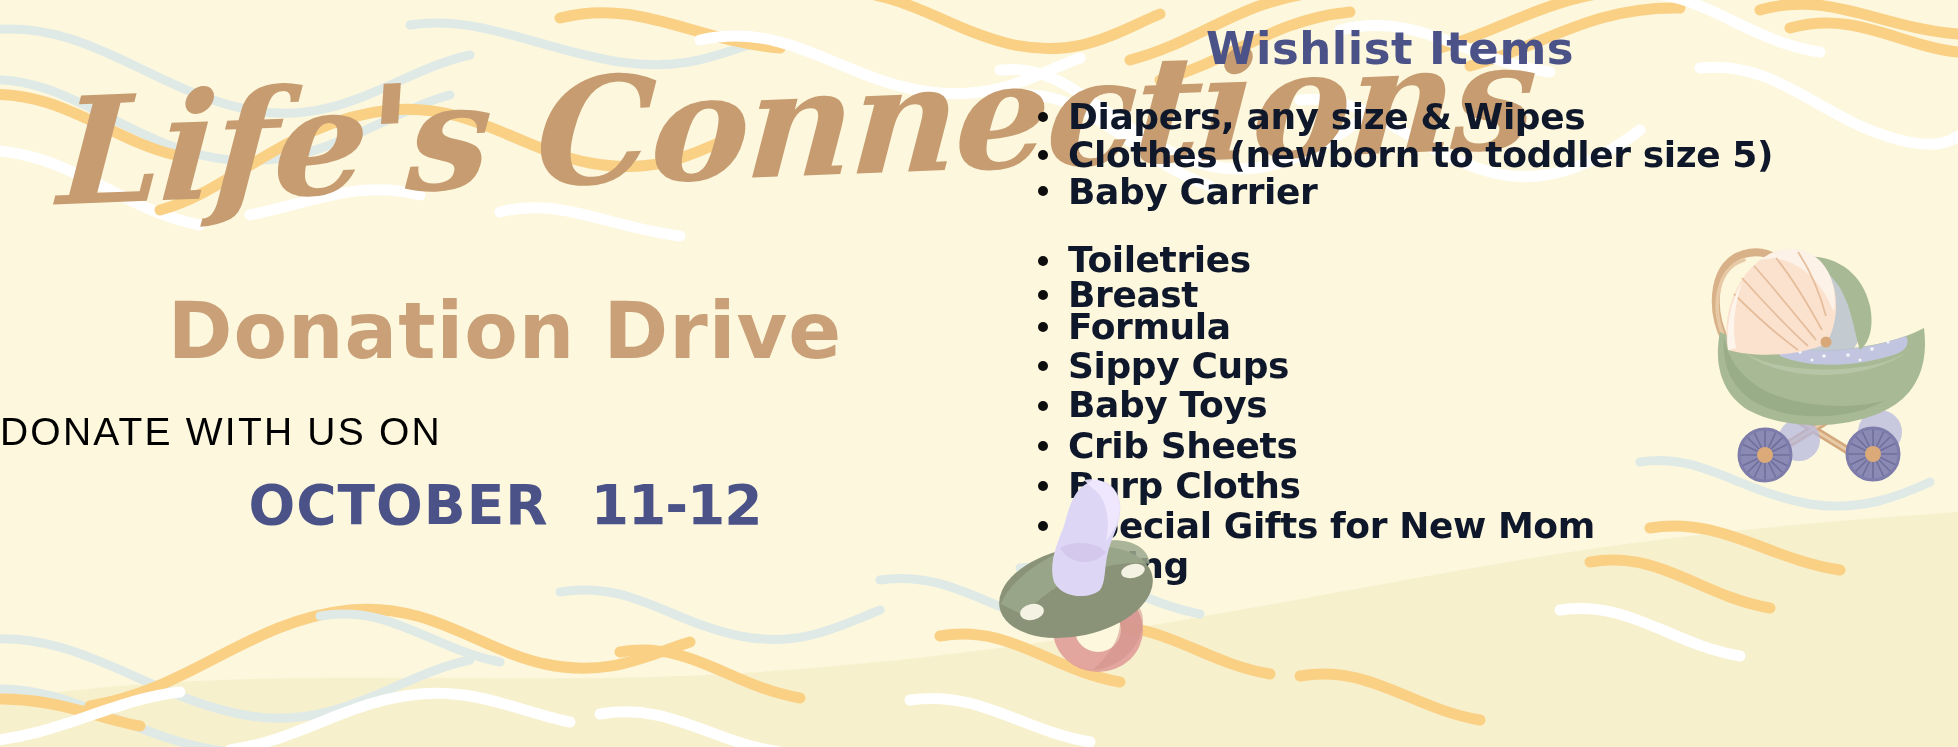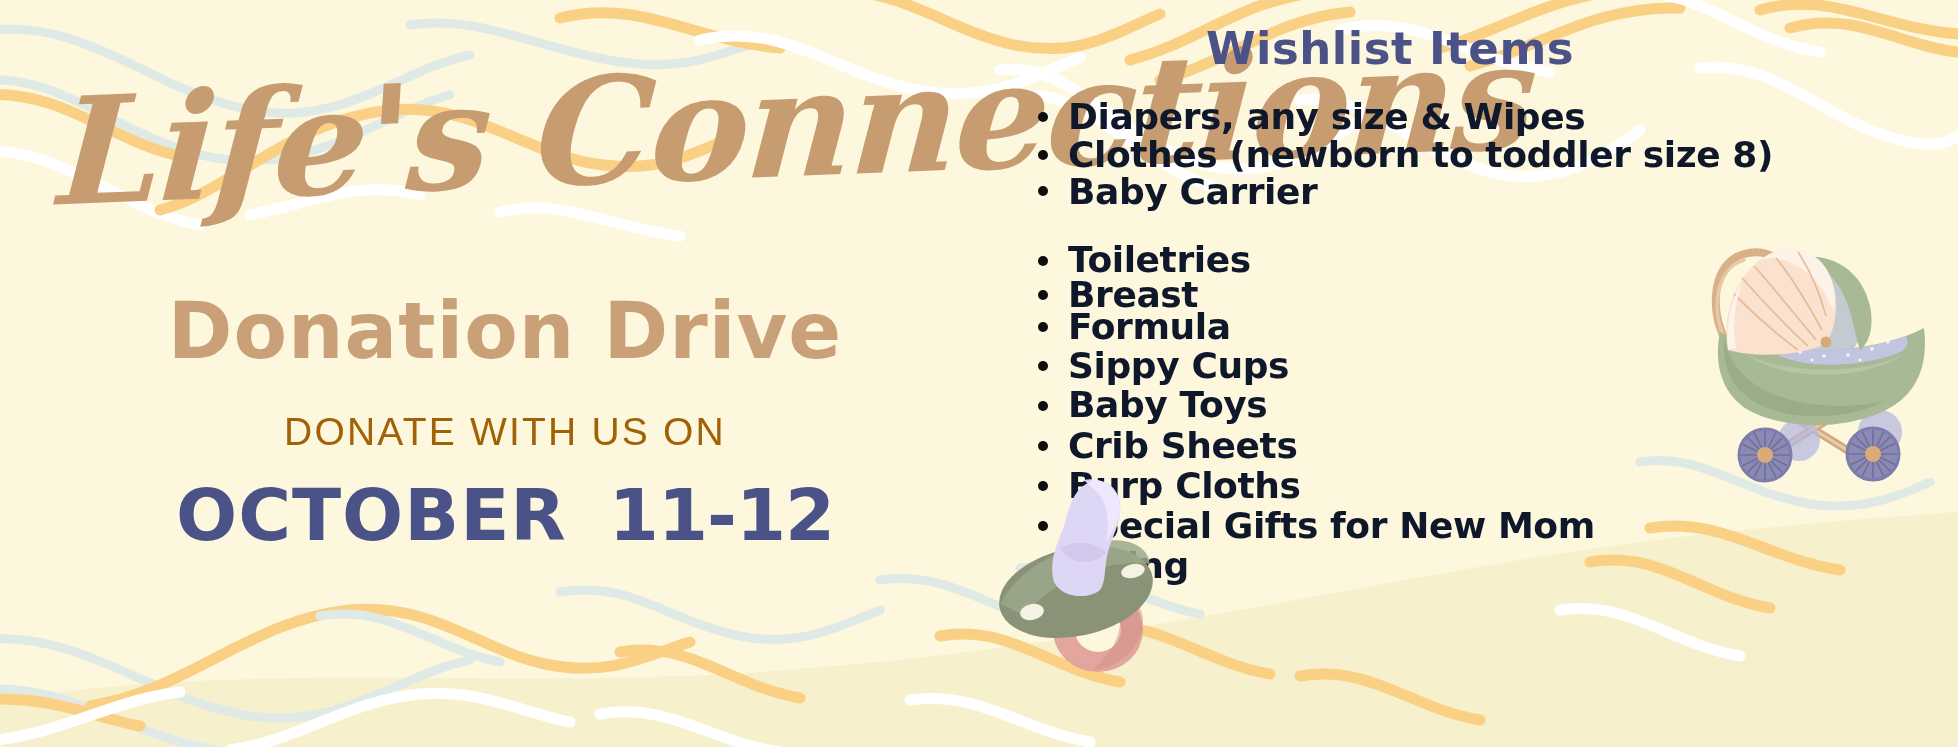--- a/index.html
+++ b/index.html
@@ -59,36 +59,36 @@
     font-size:78px;
     line-height:1;
     color:#c9a077;
     letter-spacing:1px;
   }
 
   .donate-with {
     position:absolute;
     left:0; top:410px;
     width:1010px;
-    text-align:center;
+    text-align:left;
     font-family:"Liberation Sans", sans-serif;
     font-weight:400;
     font-size:39px;
-    color:#a16207;
+    color:#000000;
     letter-spacing:2.2px;
   }
 
   .date-line {
     position:absolute;
     left:0; top:473px;
     width:1010px;
     text-align:center;
     font-family:"DejaVu Sans", sans-serif;
     font-weight:700;
-    font-size:72px;
+    font-size:55px;
     color:#4b5288;
     letter-spacing:0px;
     white-space:nowrap;
   }
   .date-line .month { letter-spacing:1px; }
   .date-line .gap { display:inline-block; width:42px; }
   .date-line .days { letter-spacing:-1px; }
 
   
   .pacifier {
@@ -251,21 +251,21 @@
       <path d="M72,78 C86,70 108,72 118,82 C108,96 82,96 72,78 Z" fill="#cdbde6" opacity="0.55"></path>
     </g>
   </svg>
 
   <div class="right-panel">
 
     <div class="wishlist-title">Wishlist Items</div>
 
     <ul class="wishlist-list" style="height: 520px;">
       <li style="position: absolute; top: 0px; left: 0px; width: 930px; height: 34px; display: flex; align-items: center;"><span class="bullet"></span><span>Diapers, any size &amp; Wipes</span></li>
-      <li style="position: absolute; top: 38px; left: 0px; width: 930px; height: 34px; display: flex; align-items: center;"><span class="bullet"></span><span>Clothes (newborn to toddler size 8)</span></li>
+      <li style="position: absolute; top: 38px; left: 0px; width: 930px; height: 34px; display: flex; align-items: center;"><span class="bullet"></span><span>Clothes (newborn to toddler size 5)</span></li>
       <li style="position: absolute; top: 74px; left: 0px; width: 930px; height: 34px; display: flex; align-items: flex-start;"><span class="bullet"></span><span>Baby Carrier</span></li>
       <li style="position: absolute; top: 144px; left: 0px; width: 930px; height: 34px; display: flex; align-items: flex-end;"><span class="bullet"></span><span>Toiletries</span></li>
       <li style="position: absolute; top: 178px; left: 0px; width: 930px; height: 34px; display: flex; align-items: center;"><span class="bullet"></span><span>Breast</span></li>
       <li style="position: absolute; top: 210px; left: 0px; width: 930px; height: 34px; display: flex; align-items: center;"><span class="bullet"></span><span>Formula</span></li>
       <li style="position: absolute; top: 249px; left: 0px; width: 930px; height: 34px; display: flex; align-items: center;"><span class="bullet"></span><span>Sippy Cups</span></li>
       <li style="position: absolute; top: 289px; left: 0px; width: 930px; height: 34px; display: flex; align-items: flex-end;"><span class="bullet"></span><span>Baby Toys</span></li>
       <li style="position: absolute; top: 329px; left: 0px; width: 930px; height: 34px; display: flex; align-items: center;"><span class="bullet"></span><span>Crib Sheets</span></li>
       <li style="position: absolute; top: 369px; left: 0px; width: 930px; height: 34px; display: flex; align-items: center;"><span class="bullet"></span><span>Burp Cloths</span></li>
       <li style="position: absolute; top: 409px; left: 0px; width: 930px; height: 34px; display: flex; align-items: center;"><span class="bullet"></span><span>Special Gifts for New Mom</span></li>
       <li style="position: absolute; top: 449px; left: 0px; width: 930px; height: 34px; display: flex; align-items: center;"><span class="bullet"></span><span>Swing</span></li>

